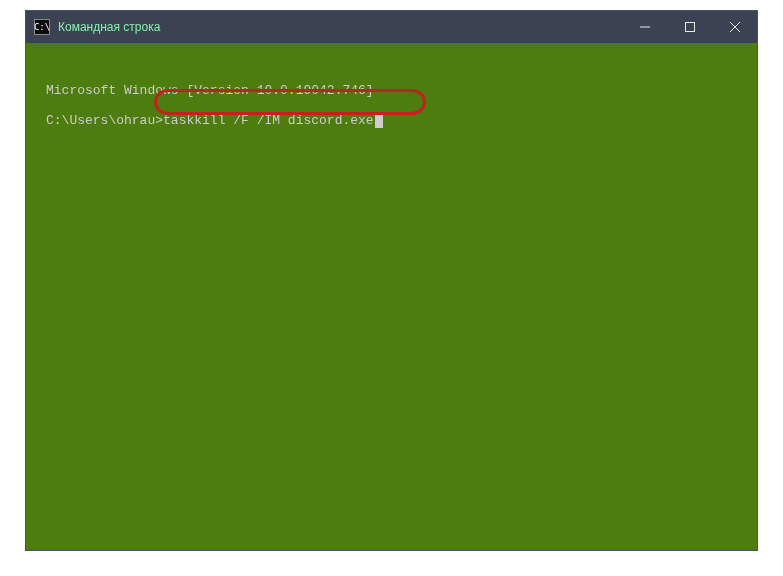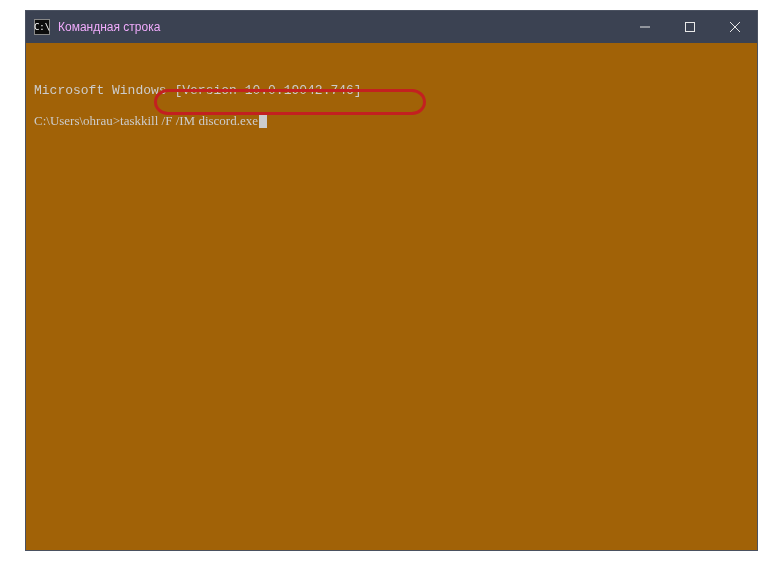--- a/index.html
+++ b/index.html
@@ -40,58 +40,57 @@
       align-items: center;
       justify-content: center;
       background: #0c0c0c;
       font-size: 9px;
       font-family: Consolas, monospace;
       color: #fff;
       border: 1px solid #888;
     }
     .titlebar-title {
       flex: 1;
-      color: #f0abfc;
+      color: #86efac;
     }
     .titlebar-buttons {
       display: flex;
       height: 100%;
     }
     .titlebar-btn {
       width: 45px;
       height: 100%;
       display: flex;
       align-items: center;
       justify-content: center;
       color: #e8e8e8;
       font-size: 14px;
     }
     .titlebar-btn svg {
       width: 10px;
       height: 10px;
     }
     .terminal-area {
-      background: #a16207;
+      background: #4d7c0f;
       width: 100%;
       height: calc(100% - 32px);
-      padding: 6px 8px;
+      padding: 6px 20px;
       font-family: Consolas, 'Courier New', monospace;
       font-size: 13px;
       color: #cccccc;
       line-height: 1.3;
       white-space: pre;
       position: relative;
     }
     .term-line {
       display: block;
     }
     .prompt-row {
       display: block;
       margin-top: 13px;
-      font-family: Liberation Serif, serif;
     }
     .highlight-oval {
       position: absolute;
       left: 128px;
       top: 46px;
       width: 272px;
       height: 26px;
       border: 3px solid #c32020;
       border-radius: 14px / 13px;
       pointer-events: none;

